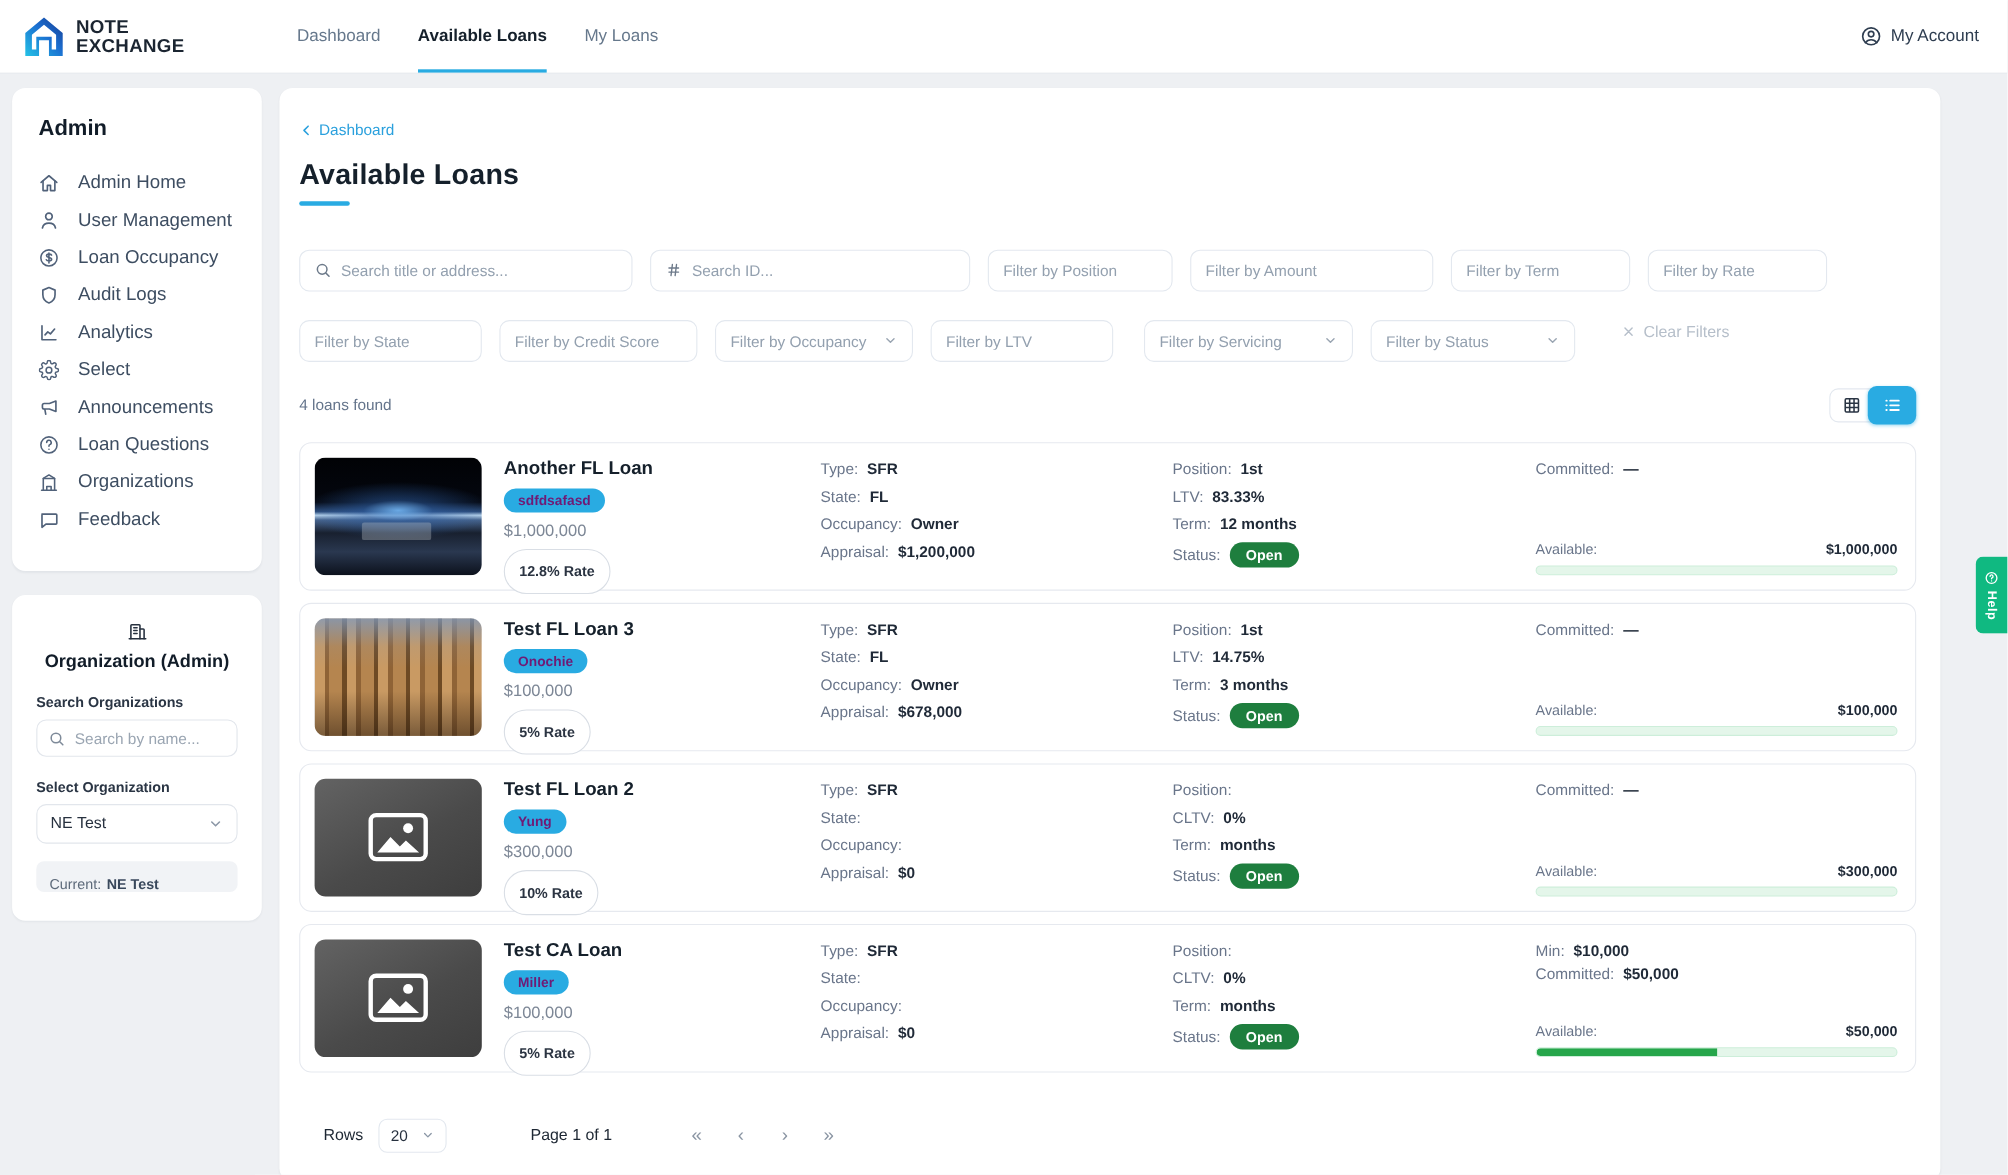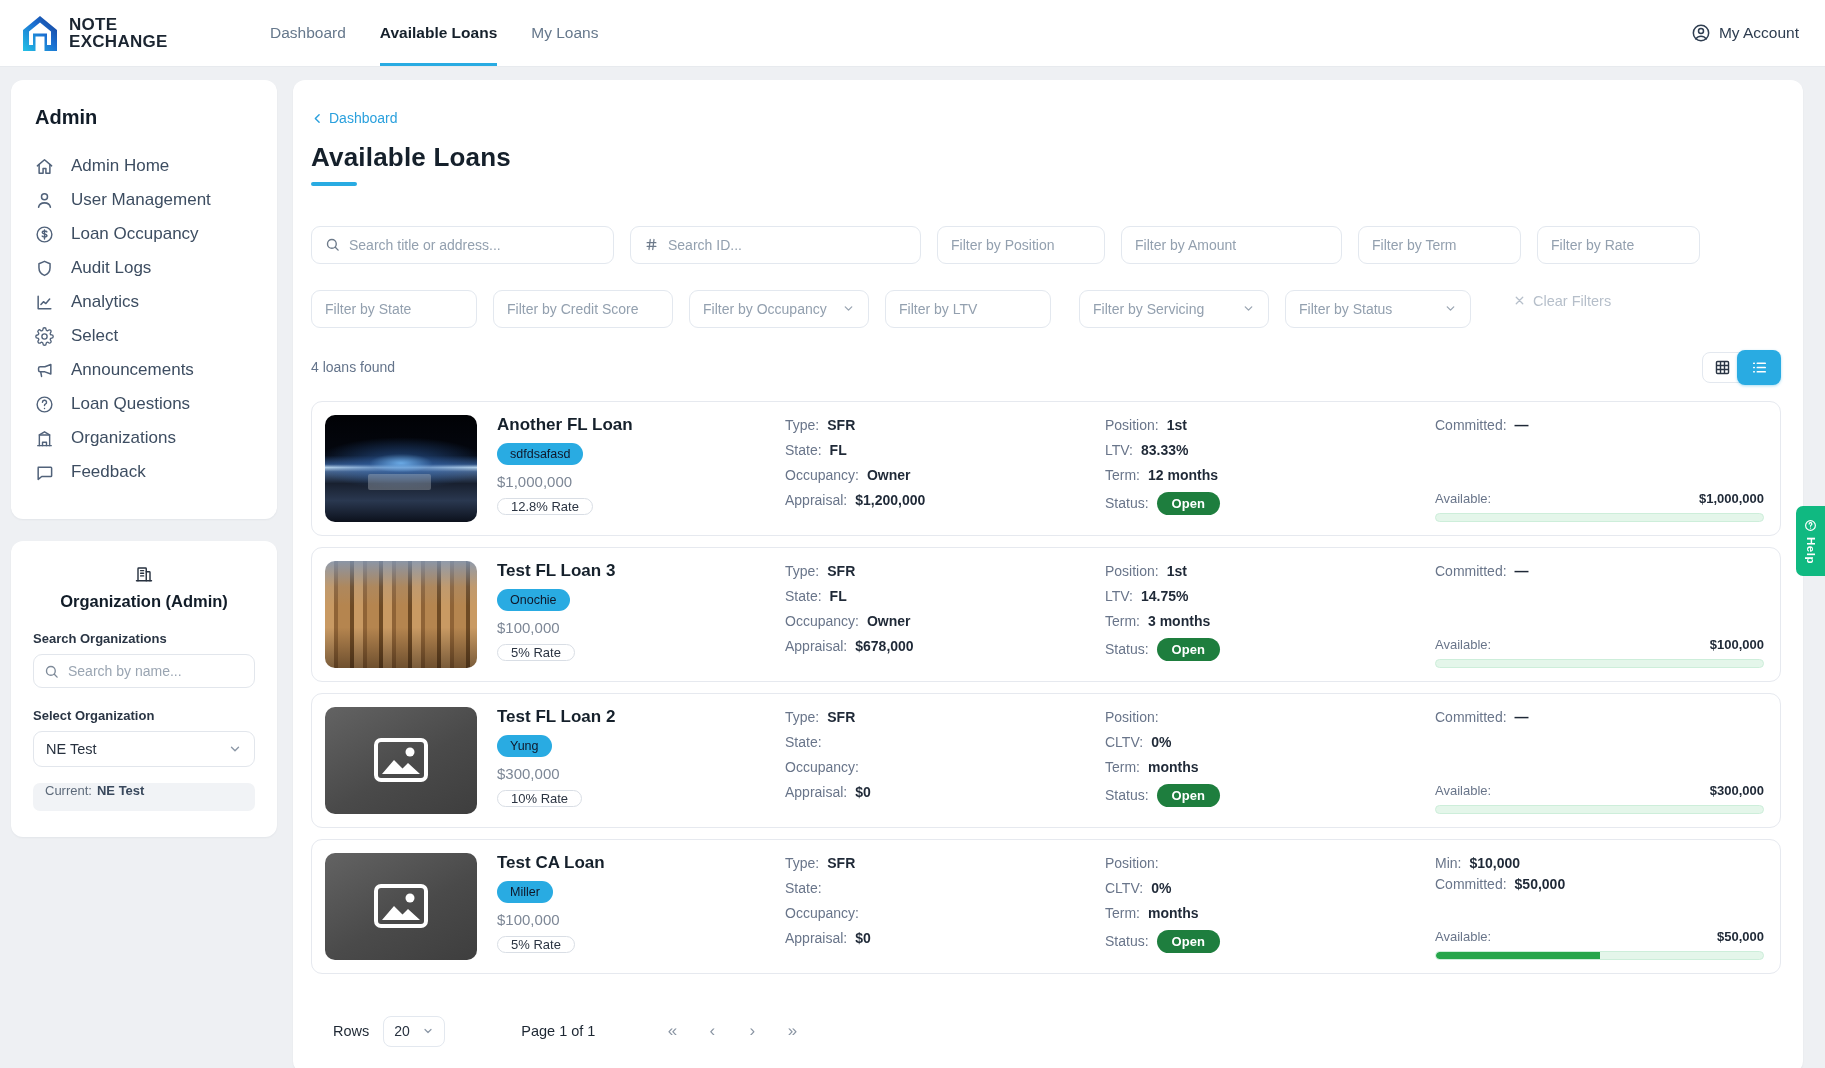--- a/index.html
+++ b/index.html
@@ -13,37 +13,37 @@
   .topnav { display:flex; gap:34px; align-items:stretch; }
   .nav-item { display:flex; align-items:center; font-size:15.5px; color:#66788c; cursor:pointer; border-bottom:3px solid transparent; padding-top:3px; }
   .nav-item.active { color:#15202b; font-weight:bold; border-bottom-color:#29abe2; }
   .account { margin-left:auto; display:flex; align-items:center; gap:8px; padding-right:26px; color:#2e3d50; font-size:15.5px; cursor:pointer; }
 
   
   .layout { display:flex; align-items:flex-start; padding:14px 11px 0 11px; }
   .card { background:#fff; border-radius:12px; box-shadow:0 1px 2px rgba(20,30,50,.05); }
 
   
-  .sidebar { width:266px; flex:none; }
+  .sidebar { width:227px; flex:none; }
   .admin-card { padding:26px 24px 30px 24px; }
   .admin-title { font-size:20px; font-weight:bold; color:#111c28; margin-bottom:20px; }
   .side-item { display:flex; align-items:center; gap:17px; height:34px; color:#3d4d61; font-size:17px; cursor:pointer; }
   .side-icon { width:19px; height:19px; color:#51627a; display:flex; }
   .side-icon svg { width:19px; height:19px; }
   .org-card { margin-top:22px; padding:24px 22px 26px 22px; }
   .org-title { display:flex; align-items:center; gap:9px; font-size:16.5px; font-weight:bold; color:#111c28; margin-bottom:20px;flex-direction:column; }
   .org-title svg { width:18px; height:18px; color:#27313f; }
   .field-label { font-size:13px; font-weight:bold; color:#2a3544; margin-bottom:8px; }
   .org-search { display:flex; align-items:center; gap:9px; height:34px; border:1px solid #e2e6ec; border-radius:9px; padding:0 10px; margin-bottom:20px; }
   .org-search svg { width:15px; height:15px; color:#7e8a99; flex:none; }
   .org-search input { border:0; outline:0; width:100%; font-size:14px; font-family:inherit; color:#2a3544; }
   .org-search input::placeholder { color:#9aa5b2; }
   .org-select { display:flex; align-items:center; justify-content:space-between; height:36px; border:1px solid #e2e6ec; border-radius:9px; padding:0 12px; font-size:14.5px; color:#27313f; cursor:pointer; margin-bottom:16px; }
   .org-select svg { width:14px; height:14px; color:#8b97a6; }
-  .org-current { background:#f1f3f6; border-radius:7px; height:28px; display:flex; align-items:flex-start; padding:0 12px; font-size:13px; color:#5d6a7a; gap:5px; }
+  .org-current { background:#f1f3f6; border-radius:7px; height:28px; display:flex; align-items:flex-end; padding:0 12px; font-size:13px; color:#5d6a7a; gap:5px; }
   .org-current b { color:#39485c; }
 
   
   .main { margin-left:16px; width:1510px; min-height:959px; padding:30px 22px 26px 18px; }
   .breadcrumb { display:inline-flex; align-items:center; gap:5px; color:#2aa0dd; font-size:14px; cursor:pointer; }
   .breadcrumb svg { width:13px; height:13px; }
   .page-title { margin-top:13px; font-size:26px; font-weight:bold; color:#15202b; letter-spacing:.2px; }
   .title-accent { width:46px; height:4px; border-radius:2px; background:#29abe2; margin-top:9px; }
 
   .filters { display:flex; gap:16px; margin-top:24px; flex-wrap:wrap; }
@@ -73,23 +73,23 @@
       linear-gradient(180deg,#010205 0%,#04070f 38%,#2c4b78 46%,#bed9ef 49%,#47648c 53%,#18202f 64%,#2a3850 80%,#0c111c 100%); }
   .img-earth::after { content:""; position:absolute; left:28%; top:56%; width:42%; height:15%; background:rgba(190,195,200,.35); border-radius:2px; }
   .img-construction { background:
       linear-gradient(180deg, rgba(125,155,195,.75) 0%, rgba(125,155,195,.12) 24%, rgba(0,0,0,0) 42%),
       linear-gradient(0deg, rgba(25,15,8,.45) 0%, rgba(0,0,0,0) 38%),
       repeating-linear-gradient(90deg,#c99a63 0 9px,#8f6336 9px 13px,#b5854f 13px 25px,#6e4a24 25px 29px); }
   .img-placeholder { background:linear-gradient(150deg,#636363 0%,#4a4a4a 55%,#3e3e3e 100%); }
 
   .loan-col1 { width:268px; flex:none; display:flex; flex-direction:column; align-items:flex-start; }
   .loan-title { font-size:17px; font-weight:bold; color:#15202b; }
-  .loan-badge { margin-top:8px; background:#29abe2; color:#0f172a; font-size:12.5px; font-weight:normal; padding:4px 13px; border-radius:999px; }
+  .loan-badge { margin-top:8px; background:#29abe2; color:#701a75; font-size:12.5px; font-weight:bold; padding:4px 13px; border-radius:999px; }
   .loan-amount { margin-top:8px; font-size:15px; color:#7d8796; }
-  .loan-rate { margin-top:8px; border:1px solid #d9dee5; color:#2b3442; font-size:13px; font-weight:normal; padding:0 13px; border-radius:999px; background:#fff; }
+  .loan-rate { margin-top:8px; border:1px solid #d9dee5; color:#2b3442; font-size:13px; font-weight:bold; padding:12px 13px; border-radius:999px; background:#fff; }
 
   .kv { display:flex; gap:8px; font-size:14px; margin-bottom:9px; align-items:center; }
   .kv .k { color:#69758a; }
   .kv .v { color:#1f2937; font-weight:bold; }
   .loan-col2 { width:300px; flex:none; padding-top:2px; }
   .loan-col3 { width:310px; flex:none; padding-top:2px; }
   .status-pill { background:#1e7e3e; color:#fff; font-size:13px; font-weight:bold; padding:4px 15px; border-radius:999px; }
 
   .loan-col4 { flex:1; display:flex; flex-direction:column; padding-top:2px; }
   .committed-block .kv { margin-bottom:5px; }

